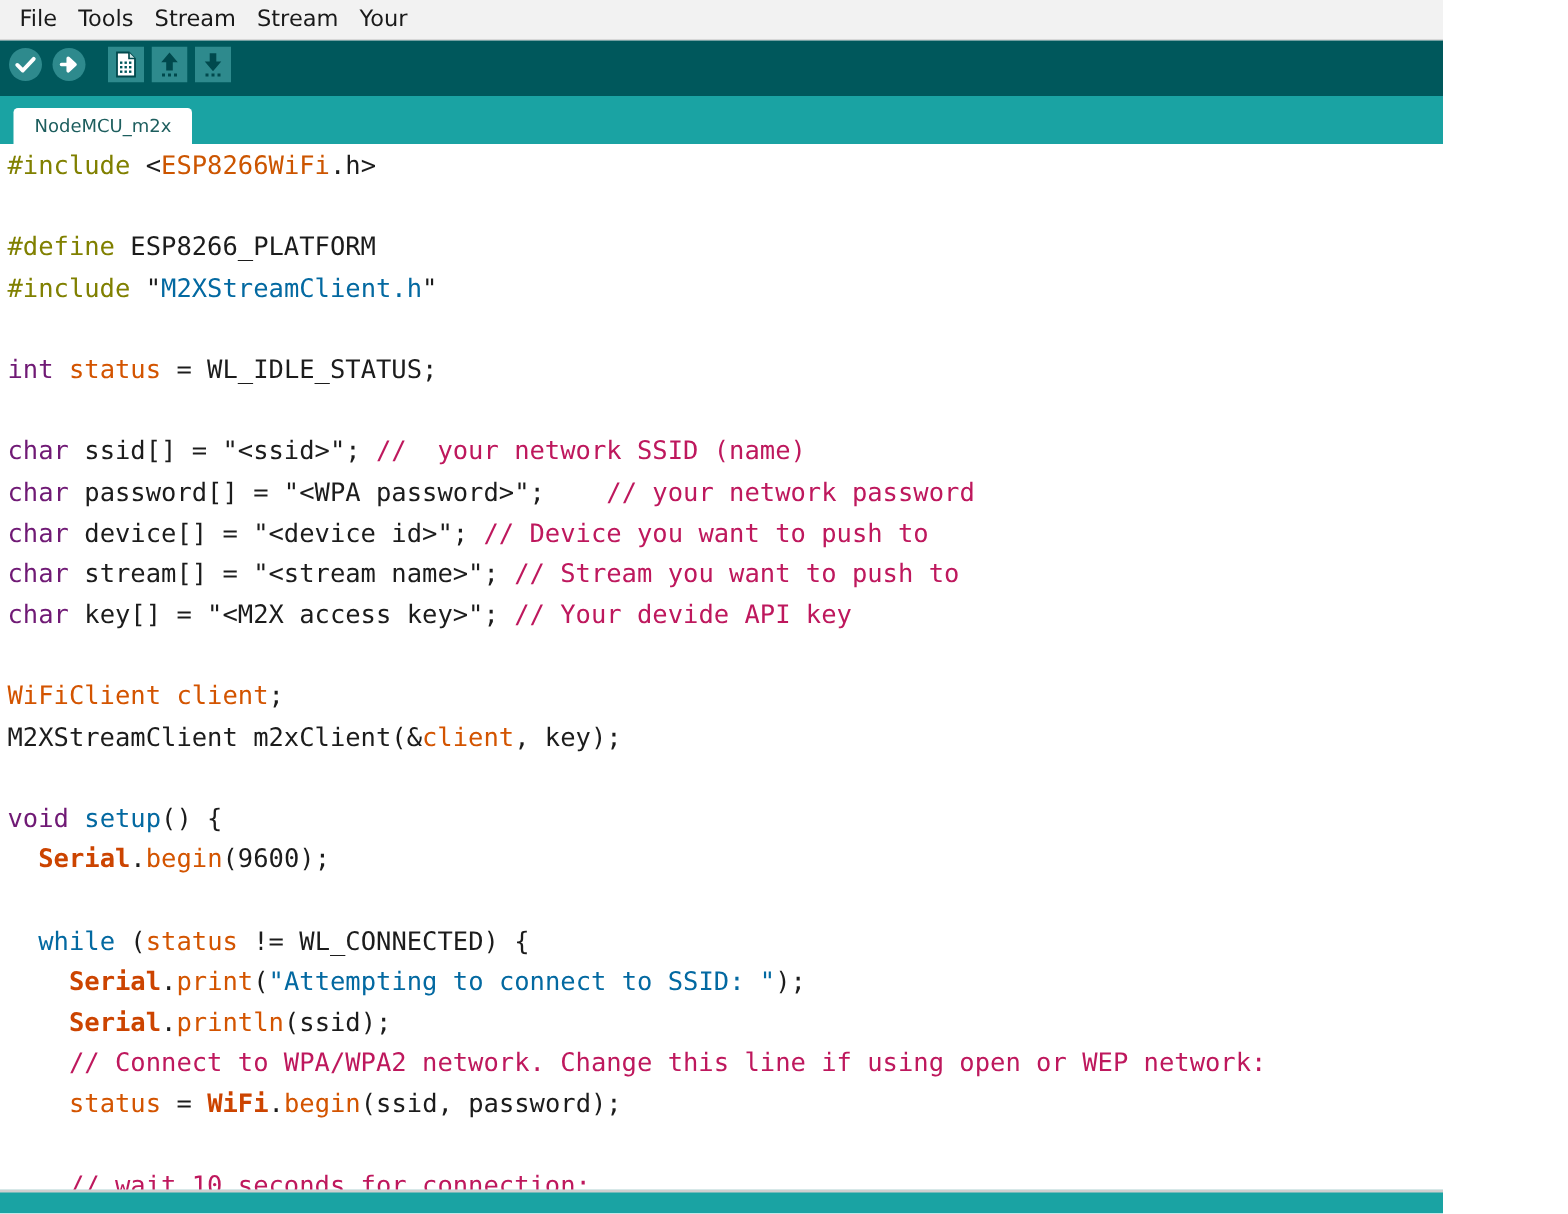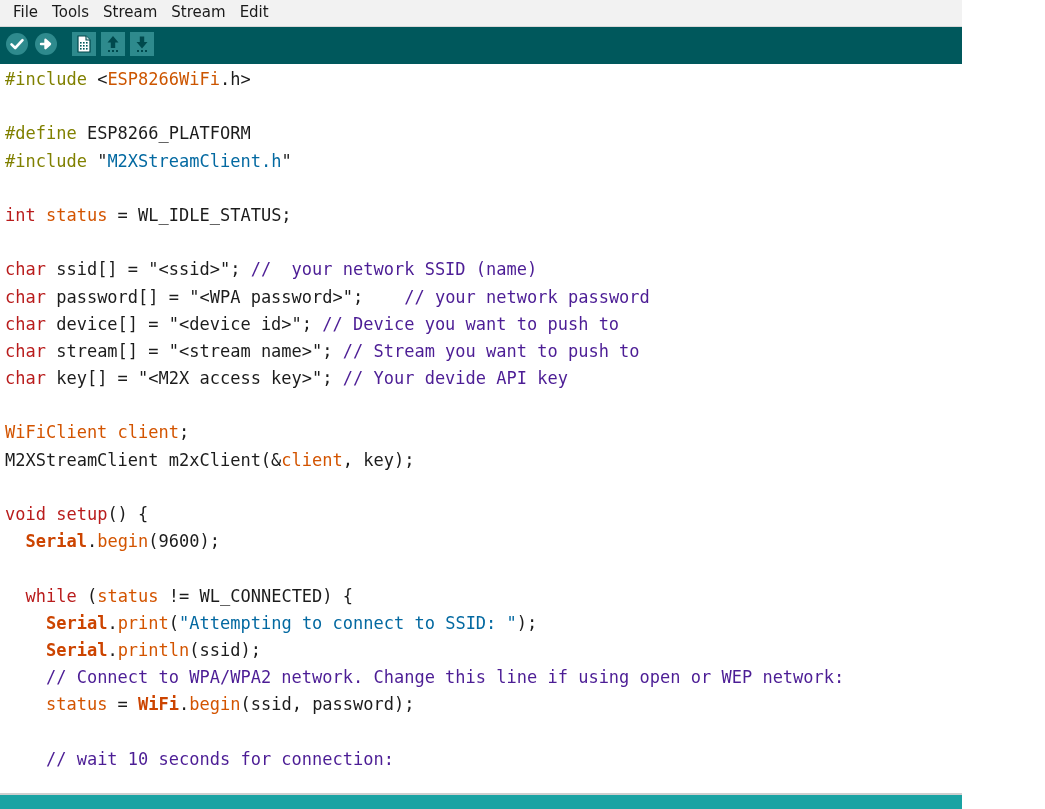--- a/index.html
+++ b/index.html
@@ -105,47 +105,47 @@
     color: #1c1c1c;
     padding-left: 5px;
     letter-spacing: 0px;
     -webkit-font-smoothing: none;
   }
   .code .ln { display: block; height: 27.2px; }
 
   
   .t-pre   { color: #808000; }          
   .t-lib   { color: #cc5500; }          
-  .t-kw    { color: #b91c1c; }          
-  .t-fn    { color: #b91c1c; margin-top: 12px; }          
+  .t-kw    { color: #701a75; }          
+  .t-fn    { color: #0369a1; margin-top: 12px; }          
   .t-var   { color: #d35400; text-align: center; }          
   .t-obj   { color: #cc4400; font-weight: bold; margin-top: 13px; }          
   .t-str2  { color: #0369a1; }          
-  .t-com   { color: #4c1d95; }          
+  .t-com   { color: #be185d; }          
   .t-plain { color: #1c1c1c; }
 
   
   .statusbar {
     height: 14px;
     background: #1aa3a3;
     flex: 0 0 auto;
     border-top: 2px solid #cfcfcf;
   }
 </style>
 </head>
 <body>
 
 <div id="app">
 
   <div class="menubar" id="menubar">
       <div class="menu-item">File</div>
       <div class="menu-item">Tools</div>
       <div class="menu-item">Stream</div>
       <div class="menu-item">Stream</div>
-      <div class="menu-item">Edit</div>
+      <div class="menu-item">Your</div>
     </div>
 
   <div class="toolbar" id="toolbar">
       <div class="tb-btn" title="Verify">
         <span><svg width="24" height="24" viewBox="0 0 24 24">
             <circle cx="12" cy="12" r="11" fill="#2e8a8d"></circle>
             <path d="M6.5 12.3 L10.2 16 L17.5 8.2" stroke="#ffffff" stroke-width="2.6" fill="none" stroke-linecap="round" stroke-linejoin="round"></path>
           </svg></span>
       </div>
       <div class="tb-btn" title="Upload">
@@ -190,20 +190,23 @@
             <path d="M12 16.5 L6.5 10 H9.8 V4.5 H14.2 V10 H17.5 Z" fill="#00494d"></path>
             <g fill="#00494d">
               <rect x="7" y="18" width="2" height="2"></rect>
               <rect x="11" y="18" width="2" height="2"></rect>
               <rect x="15" y="18" width="2" height="2"></rect>
             </g>
           </svg></span>
       </div>
     </div>
 
+  <div class="tabbar" id="tabbar">
+      <div class="tab">NodeMCU_m2x</div>
+    </div>
 
   <div class="editor">
     <div class="code" id="code"><span class="ln"><span class="t-pre">#include </span><span class="t-plain">&lt;</span><span class="t-lib">ESP8266WiFi</span><span class="t-plain">.h&gt;</span></span><span class="ln">&nbsp;</span><span class="ln"><span class="t-pre">#define </span><span class="t-plain">ESP8266_PLATFORM</span></span><span class="ln"><span class="t-pre">#include </span><span class="t-plain">"</span><span class="t-str2">M2XStreamClient.h</span><span class="t-plain">"</span></span><span class="ln">&nbsp;</span><span class="ln"><span class="t-kw">int </span><span class="t-var">status</span><span class="t-plain"> = WL_IDLE_STATUS;</span></span><span class="ln">&nbsp;</span><span class="ln"><span class="t-kw">char</span><span class="t-plain"> ssid[] = "&lt;ssid&gt;"; </span><span class="t-com">//  your network SSID (name)</span></span><span class="ln"><span class="t-kw">char</span><span class="t-plain"> password[] = "&lt;WPA password&gt;";    </span><span class="t-com">// your network password</span></span><span class="ln"><span class="t-kw">char</span><span class="t-plain"> device[] = "&lt;device id&gt;"; </span><span class="t-com">// Device you want to push to</span></span><span class="ln"><span class="t-kw">char</span><span class="t-plain"> stream[] = "&lt;stream name&gt;"; </span><span class="t-com">// Stream you want to push to</span></span><span class="ln"><span class="t-kw">char</span><span class="t-plain"> key[] = "&lt;M2X access key&gt;"; </span><span class="t-com">// Your devide API key</span></span><span class="ln">&nbsp;</span><span class="ln"><span class="t-var">WiFiClient client</span><span class="t-plain">;</span></span><span class="ln"><span class="t-plain">M2XStreamClient m2xClient(&amp;</span><span class="t-var">client</span><span class="t-plain">, key);</span></span><span class="ln">&nbsp;</span><span class="ln"><span class="t-kw">void </span><span class="t-fn">setup</span><span class="t-plain">() {</span></span><span class="ln"><span class="t-plain">  </span><span class="t-obj">Serial</span><span class="t-plain">.</span><span class="t-var">begin</span><span class="t-plain">(9600);</span></span><span class="ln">&nbsp;</span><span class="ln"><span class="t-plain">  </span><span class="t-fn">while</span><span class="t-plain"> (</span><span class="t-var">status</span><span class="t-plain"> != WL_CONNECTED) {</span></span><span class="ln"><span class="t-plain">    </span><span class="t-obj">Serial</span><span class="t-plain">.</span><span class="t-var">print</span><span class="t-plain">(</span><span class="t-str2">"Attempting to connect to SSID: "</span><span class="t-plain">);</span></span><span class="ln"><span class="t-plain">    </span><span class="t-obj">Serial</span><span class="t-plain">.</span><span class="t-var">println</span><span class="t-plain">(ssid);</span></span><span class="ln"><span class="t-plain">    </span><span class="t-com">// Connect to WPA/WPA2 network. Change this line if using open or WEP network:</span></span><span class="ln"><span class="t-plain">    </span><span class="t-var">status</span><span class="t-plain"> = </span><span class="t-obj">WiFi</span><span class="t-plain">.</span><span class="t-var">begin</span><span class="t-plain">(ssid, password);</span></span><span class="ln">&nbsp;</span><span class="ln"><span class="t-plain">    </span><span class="t-com">// wait 10 seconds for connection:</span></span></div>
   </div>
 
   <div class="statusbar"></div>
 
 </div>
 
 </body></html>

